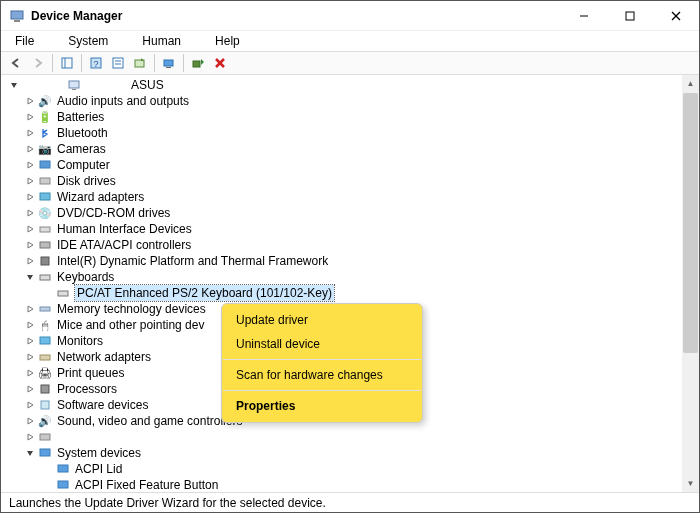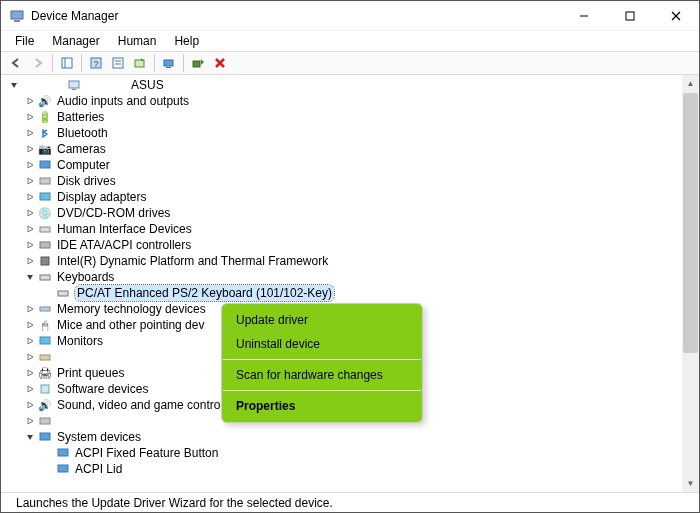--- a/index.html
+++ b/index.html
@@ -18,39 +18,40 @@
     display: flex; flex-direction: column;
     background: #fff;
     position: relative;
   }
   
   .titlebar {
     height: 30px;
     display: flex; align-items: center;
     padding-left: 8px;
     border-bottom: 1px solid #eee;
+    font-weight: bold;
   }
   .titlebar .title-icon {
     width: 16px; height: 16px; margin-right: 6px;
     display:flex; align-items:center; justify-content:center;
   }
   .titlebar .title-text { flex: 1; line-height: 30px; }
   .winbtns { display: flex; height: 100%; }
   .winbtn {
     width: 46px; height: 100%;
     display: flex; align-items: center; justify-content: center;
     font-family: "Segoe MDL2 Assets", sans-serif;
     font-size: 10px;
   }
   
   .menubar {
     height: 20px;
     display: flex; align-items: center;
     padding-left: 6px;
-    gap: 2px;
+    gap: 18px;
   }
   .menubar span {
     padding: 2px 8px;
   }
   
   .toolbar {
     height: 24px;
     border-top: 1px solid #ddd;
     border-bottom: 1px solid #ddd;
     display: flex; align-items: center;
@@ -87,46 +88,45 @@
   .expander.none { visibility:hidden; }
   .nicon {
     width:16px; height:16px; margin-right:4px; display:flex; align-items:center; justify-content:center;
     font-size:12px;
   }
   .nlabel { line-height:16px; }
   .nlabel.selected {
     background:#cde8ff;
     outline: 1px dotted #666;
     padding: 0 2px;
-    border-radius: 6px;
   }
   .indent0 { padding-left: 2px; gap: 45px; }
   .indent1 { padding-left: 18px; }
   .indent2 { padding-left: 36px; }
   .scrollbar {
     position:absolute; right:0; top:0; width:17px; height:100%;
     background:#f0f0f0;
     display:flex; flex-direction:column; align-items:center;
   }
   .scrollbar .arrow { width:17px; height:17px; display:flex; align-items:center; justify-content:center; font-size:8px; color:#666; }
   .scrollbar .thumb { width:15px; background:#ccc; border-radius:2px; margin:1px; }
   
   .statusbar {
     height: 20px;
     border-top: 1px solid #ddd;
     display:flex; align-items:center;
-    padding-left: 15px;
+    padding-left: 8px;
     font-size: 12px;
   }
   
   .ctxmenu {
     position: absolute;
     left: 220px; top: 302px;
     width: 202px;
-    background: #84cc16;
+    background: #fde047;
     border: 1px solid #ccc;
     box-shadow: 3px 3px 6px rgba(0,0,0,0.18);
     padding: 4px 0;
     border-radius: 6px;
     z-index: 50;
   }
   .ctxitem {
     padding: 5px 14px;
     font-size: 12px;
   }
@@ -164,21 +164,21 @@
           <svg width="10" height="10">
             <line x1="1" y1="1" x2="9" y2="9" stroke="#000" stroke-width="1.2"></line>
             <line x1="9" y1="1" x2="1" y2="9" stroke="#000" stroke-width="1.2"></line>
           </svg>
         </div>
     </div>
   </div>
 
   <div class="menubar">
     <span>File</span>
-    <span>Manager</span>
+    <span>System</span>
     <span>Human</span>
     <span>Help</span>
   </div>
 
   <div class="toolbar">
     <div class="tbtn">
         <svg width="14" height="14">
           <path d="M9 3 L4 7 L9 11" fill="none" stroke="#555" stroke-width="2"></path>
         </svg>
       </div>
@@ -324,21 +324,21 @@
         <span class="expander">
             <svg width="10" height="10">
               <path d="M3 2 L8 5 L3 8 Z" fill="none" stroke="#777"></path>
             </svg>
           </span>
         <span class="nicon">
             <svg width="12" height="12">
               <rect x="1" y="2" width="10" height="7" fill="#6abde0" stroke="#3a8ab0"></rect>
             </svg>
           </span>
-        <span class="nlabel">Display adapters</span>
+        <span class="nlabel">Wizard adapters</span>
       </div>
       <div class="node indent1">
         <span class="expander">
             <svg width="10" height="10">
               <path d="M3 2 L8 5 L3 8 Z" fill="none" stroke="#777"></path>
             </svg>
           </span>
         <span class="nicon devico">💿</span>
         <span class="nlabel">DVD/CD-ROM drives</span>
       </div>
@@ -445,38 +445,52 @@
         <span class="expander">
             <svg width="10" height="10">
               <path d="M3 2 L8 5 L3 8 Z" fill="none" stroke="#777"></path>
             </svg>
           </span>
         <span class="nicon">
             <svg width="12" height="12">
               <rect x="1" y="4" width="10" height="5" fill="#d8d0b0" stroke="#a09060"></rect>
             </svg>
           </span>
+        <span class="nlabel">Network adapters</span>
       </div>
       <div class="node indent1">
         <span class="expander">
             <svg width="10" height="10">
               <path d="M3 2 L8 5 L3 8 Z" fill="none" stroke="#777"></path>
             </svg>
           </span>
         <span class="nicon devico">🖨</span>
         <span class="nlabel">Print queues</span>
       </div>
       <div class="node indent1">
         <span class="expander">
             <svg width="10" height="10">
               <path d="M3 2 L8 5 L3 8 Z" fill="none" stroke="#777"></path>
             </svg>
           </span>
         <span class="nicon">
             <svg width="12" height="12">
+              <rect x="2" y="2" width="8" height="8" fill="#999" stroke="#555"></rect>
+            </svg>
+          </span>
+        <span class="nlabel">Processors</span>
+      </div>
+      <div class="node indent1">
+        <span class="expander">
+            <svg width="10" height="10">
+              <path d="M3 2 L8 5 L3 8 Z" fill="none" stroke="#777"></path>
+            </svg>
+          </span>
+        <span class="nicon">
+            <svg width="12" height="12">
               <rect x="2" y="2" width="8" height="8" fill="#d0e8f0" stroke="#70a0c0"></rect>
             </svg>
           </span>
         <span class="nlabel">Software devices</span>
       </div>
       <div class="node indent1">
         <span class="expander">
             <svg width="10" height="10">
               <path d="M3 2 L8 5 L3 8 Z" fill="none" stroke="#777"></path>
             </svg>
@@ -510,30 +524,30 @@
           </span>
         <span class="nlabel">System devices</span>
       </div>
       <div class="node indent2">
         <span class="expander none"></span>
         <span class="nicon">
             <svg width="12" height="12">
               <rect x="1" y="2" width="10" height="7" fill="#5aa0e0" stroke="#3a7ab8"></rect>
             </svg>
           </span>
-        <span class="nlabel">ACPI Fixed Feature Button</span>
+        <span class="nlabel">ACPI Lid</span>
       </div>
       <div class="node indent2">
         <span class="expander none"></span>
         <span class="nicon">
             <svg width="12" height="12">
               <rect x="1" y="2" width="10" height="7" fill="#5aa0e0" stroke="#3a7ab8"></rect>
             </svg>
           </span>
-        <span class="nlabel">ACPI Lid</span>
+        <span class="nlabel">ACPI Fixed Feature Button</span>
       </div>
 
     </div>
 
     <div class="scrollbar">
       <div class="arrow">▲</div>
       <div class="thumb" style="height:260px"></div>
       <div style="flex:1"></div>
       <div class="arrow">▼</div>
     </div>

